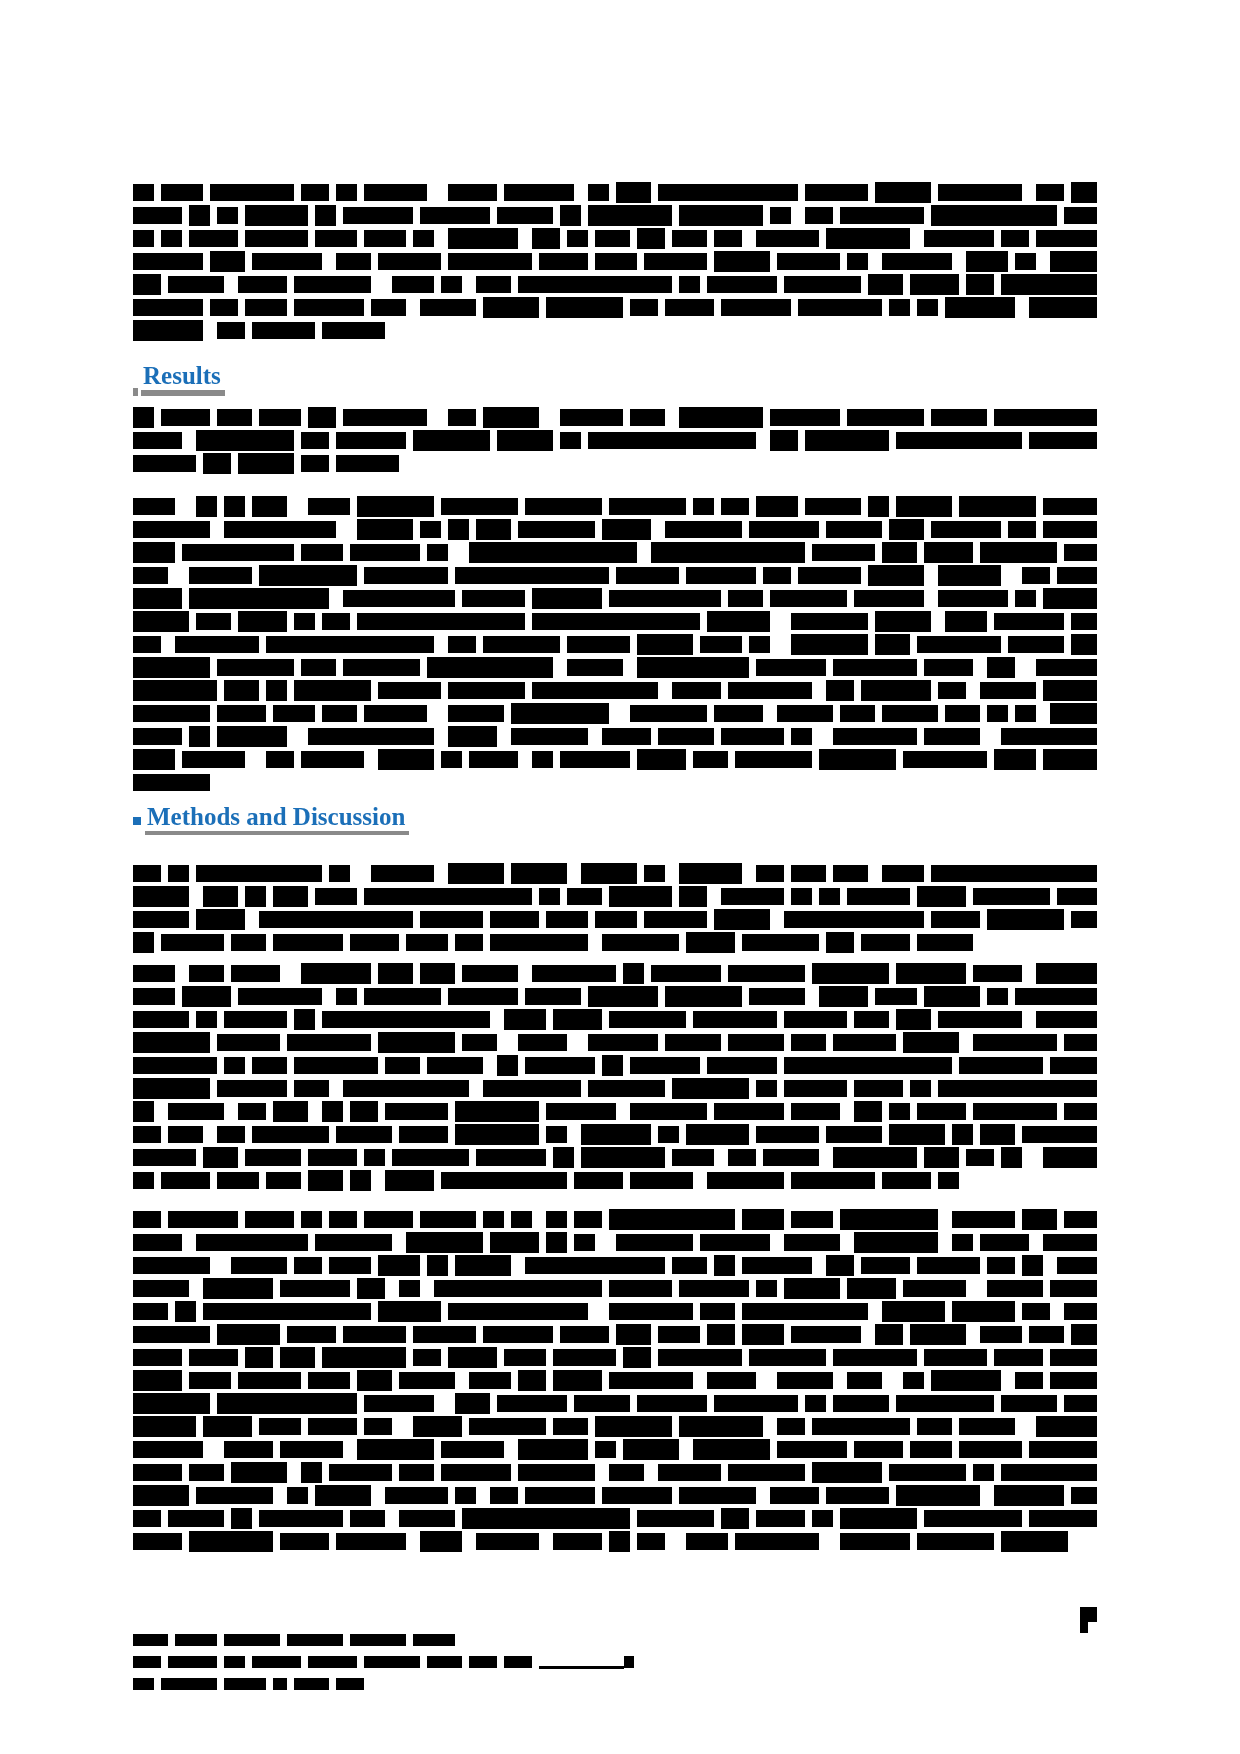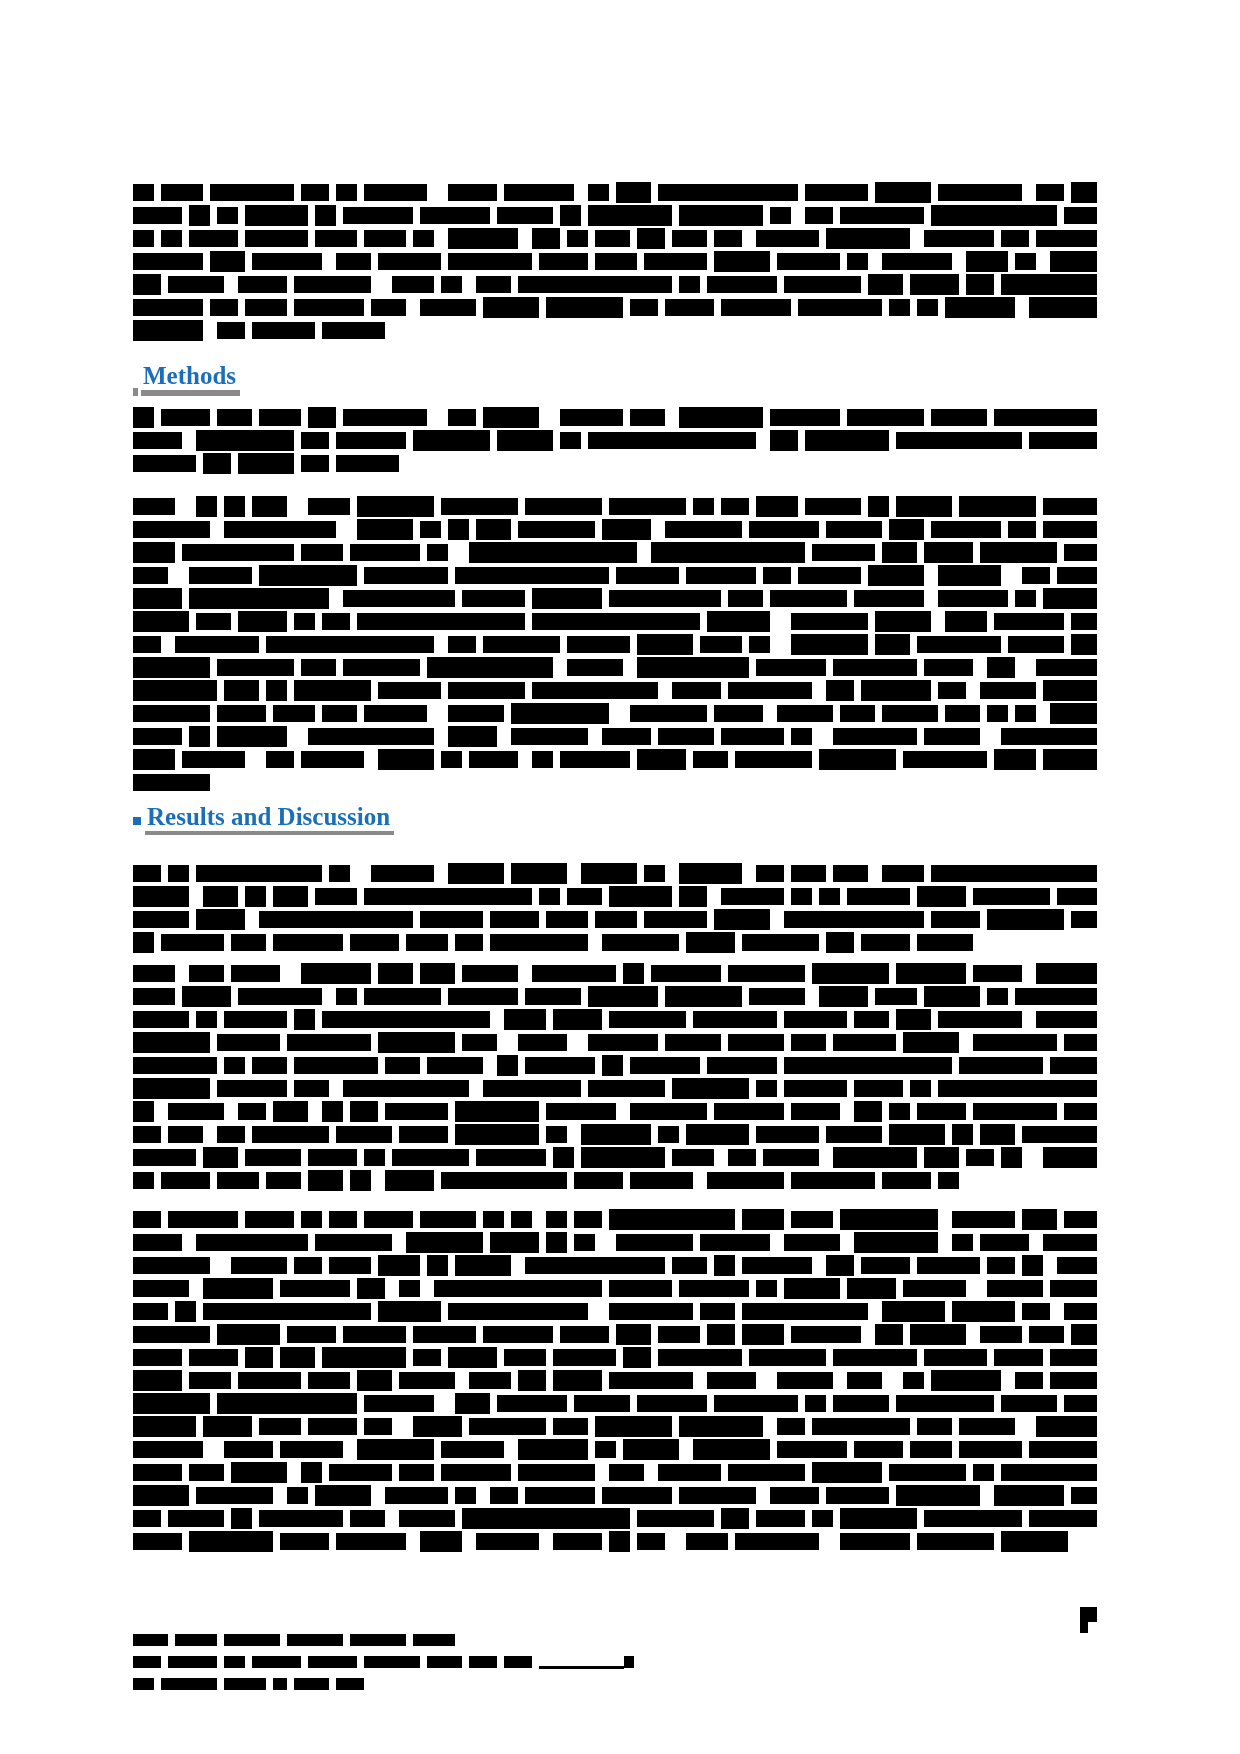--- a/index.html
+++ b/index.html
@@ -171,21 +171,21 @@
       </div>
       <div class="rline">
         <span class="rw" style="width: 70px; margin-right: 14px; height: 21px;"></span>
         <span class="rw" style="width: 28px; margin-right: 7px;"></span>
         <span class="rw" style="width: 63px; margin-right: 7px;"></span>
         <span class="rw" style="width: 63px; margin-right: 0px;"></span>
       </div>
     </div>
 
   <div class="heading" id="heading-methods">
-    <span class="h-tick"></span><span class="h-text">Methods</span>
+    <span class="h-tick"></span><span class="h-text">Results</span>
   </div>
 
   <div class="col" id="para-methods-a">
       <div class="rline">
         <span class="rw" style="width: 21px; margin-right: 7px; height: 21px;"></span>
         <span class="rw" style="width: 49px; margin-right: 7px;"></span>
         <span class="rw" style="width: 35px; margin-right: 7px;"></span>
         <span class="rw" style="width: 42px; margin-right: 7px;"></span>
         <span class="rw" style="width: 28px; margin-right: 7px; height: 21px;"></span>
         <span class="rw" style="width: 84px; margin-right: 21px;"></span>
@@ -412,21 +412,21 @@
         <span class="rw" style="width: 84px; margin-right: 7px;"></span>
         <span class="rw" style="width: 42px; margin-right: 7px; height: 21px;"></span>
         <span class="rw" style="width: 54px; margin-right: 0px; height: 21px;"></span>
       </div>
       <div class="rline">
         <span class="rw" style="width: 77px; margin-right: 0px;"></span>
       </div>
     </div>
 
   <div class="heading" id="heading-results">
-    <span class="anchor-dot"></span><span class="h-text">Results and Discussion</span>
+    <span class="anchor-dot"></span><span class="h-text">Methods and Discussion</span>
   </div>
 
   <div class="col" id="para-results-a">
       <div class="rline">
         <span class="rw" style="width: 28px; margin-right: 7px;"></span>
         <span class="rw" style="width: 21px; margin-right: 7px;"></span>
         <span class="rw" style="width: 126px; margin-right: 7px;"></span>
         <span class="rw" style="width: 21px; margin-right: 21px;"></span>
         <span class="rw" style="width: 63px; margin-right: 14px;"></span>
         <span class="rw" style="width: 56px; margin-right: 7px; height: 21px;"></span>

